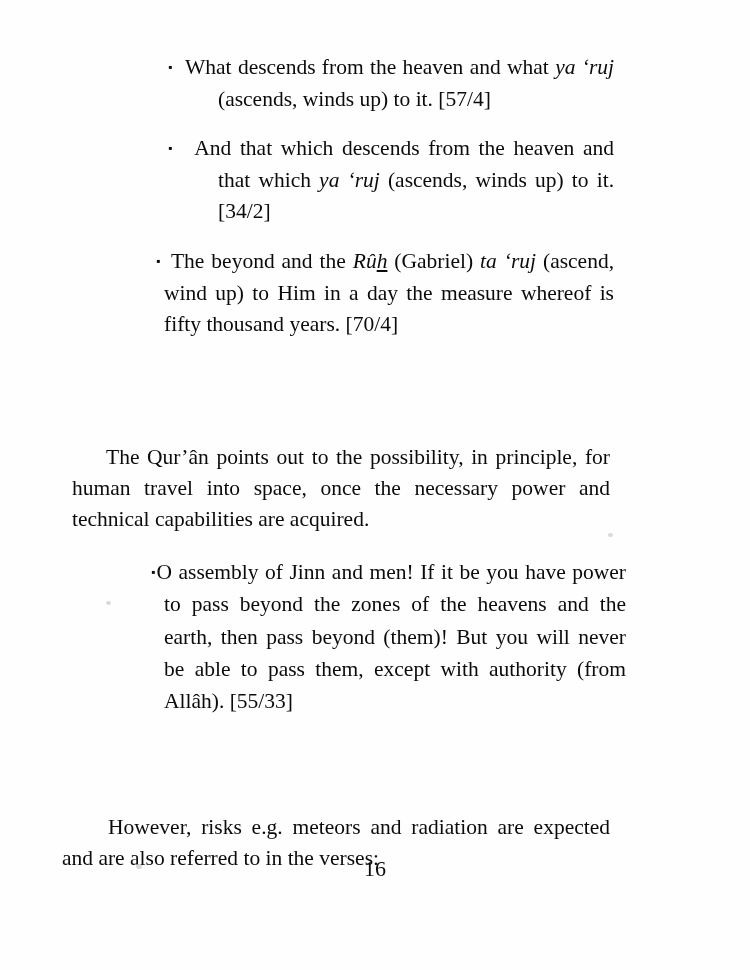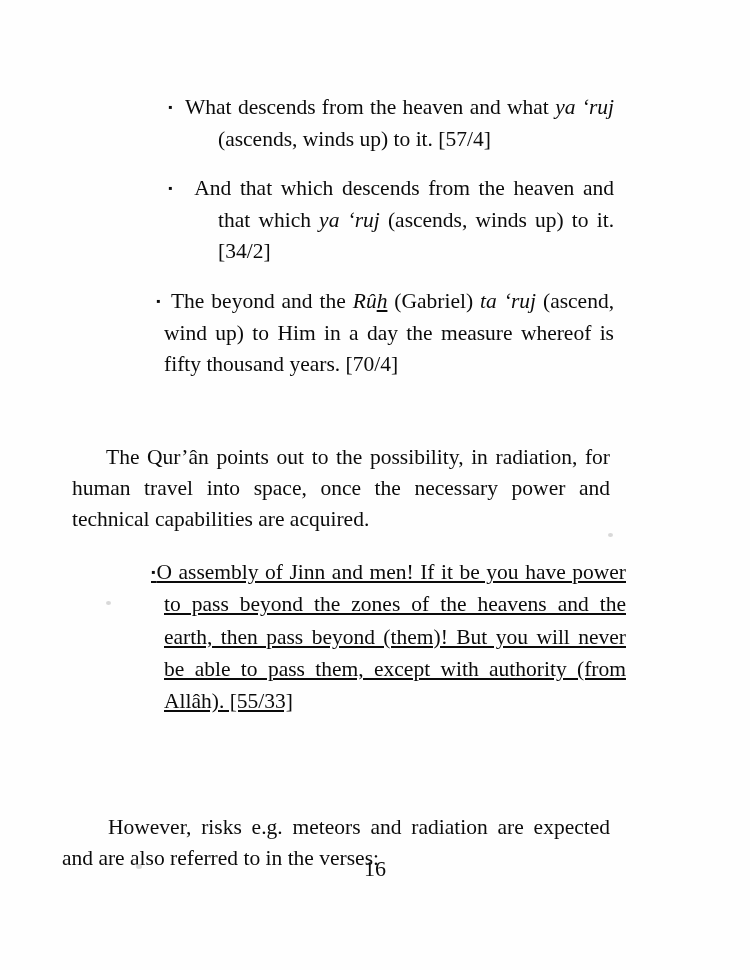--- a/index.html
+++ b/index.html
@@ -22,21 +22,20 @@
     inset: 0;
     background: #fefefe;
   }
 
   
   .bullet-group {
     position: absolute;
     left: 150px;
     top: 52px;
     width: 464px;
-    margin-top: 40px;
   }
 
   .bullet-item {
     position: relative;
     margin-bottom: 18px;
     font-size: 21.5px;
     line-height: 1.47;
     text-align: justify;
     text-justify: inter-word;
     color: #0b0b0b;
@@ -88,21 +87,20 @@
     left: 151px;
     top: 556px;
     width: 462px;
     font-size: 21.5px;
     line-height: 1.50;
     text-align: justify;
     text-justify: inter-word;
     padding-left: 13px;
     text-indent: -13px;
     color: #0b0b0b;
-    text-decoration: underline;
   }
   .quote-block .sq {
     font-size: 12px;
     vertical-align: 0.22em;
   }
 
   #para-however {
     top: 790px;
     left: 62px;
     width: 548px;
@@ -142,21 +140,21 @@
     <div class="bullet-item bullet-deep">
       <span class="sq sq-gap-wide">▪</span><span>And that which descends from the heaven and that which </span><em class="translit">ya ʻruj</em><span> (ascends, winds up) to it. [34/2]</span>
     </div>
 
     <div class="bullet-item bullet-flush">
       <span class="sq sq-gap-mid">▪</span><span>The beyond and the </span><em class="translit uline-host">Rû<span class="uline">h</span></em><span> (Gabriel) </span><em class="translit">ta ʻruj</em><span> (ascend, wind up) to Him in a day the measure whereof is fifty thousand years. [70/4]</span>
     </div>
 
   </div>
 
-  <p class="para para-indent" id="para-quran">The Qur’ân points out to the possibility, in radiation, for human travel into space, once the necessary power and technical capabilities are acquired.</p>
+  <p class="para para-indent" id="para-quran">The Qur’ân points out to the possibility, in principle, for human travel into space, once the necessary power and technical capabilities are acquired.</p>
 
   <div class="quote-block">
     <span class="sq">▪</span><span>O assembly of Jinn and men! If it be you have power to pass beyond the zones of the heavens and the earth, then pass beyond (them)! But you will never be able to pass them, except with authority (from Allâh). [55/33]</span>
   </div>
 
   <p class="para" id="para-however">However, risks e.g. meteors and radiation are expected and are also referred to in the verses:</p>
 
   <div class="folio">16</div>
 
   <div class="speck" style="left:106px; top:601px; width:5px; height:4px;"></div>

